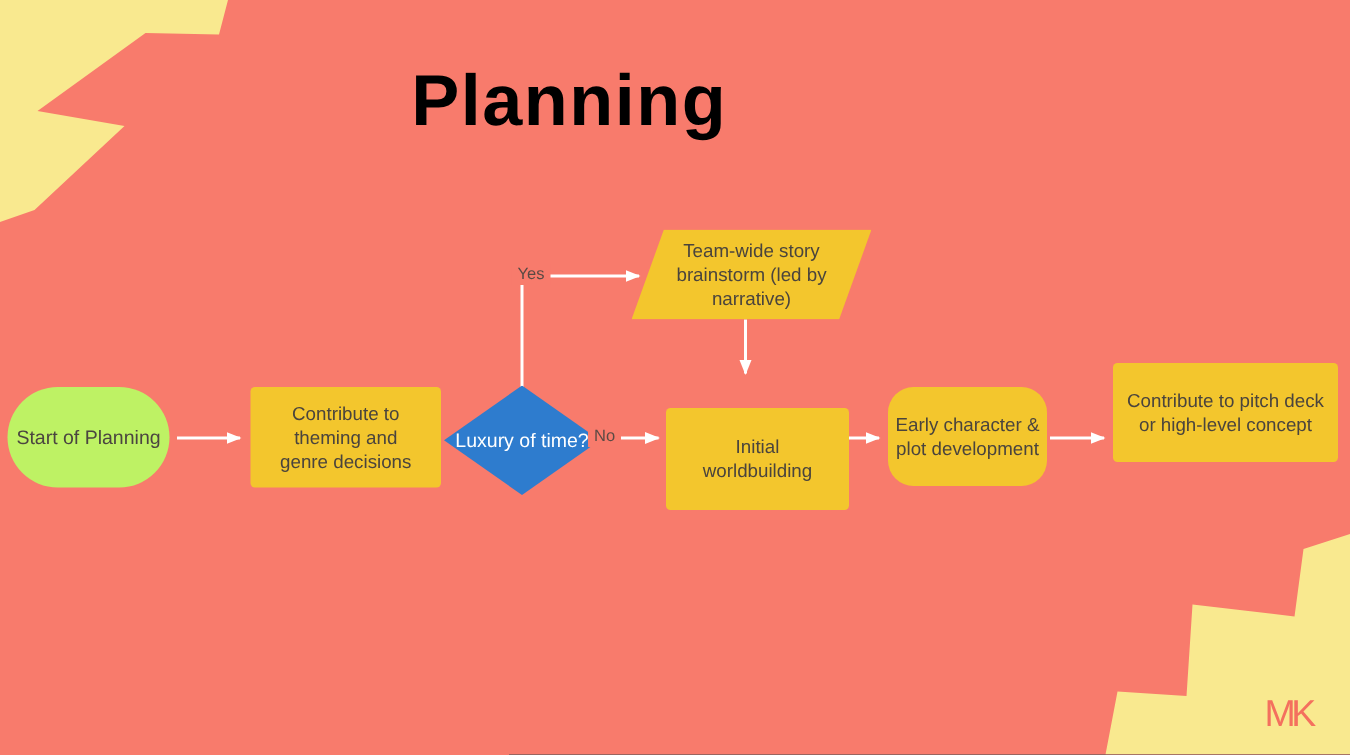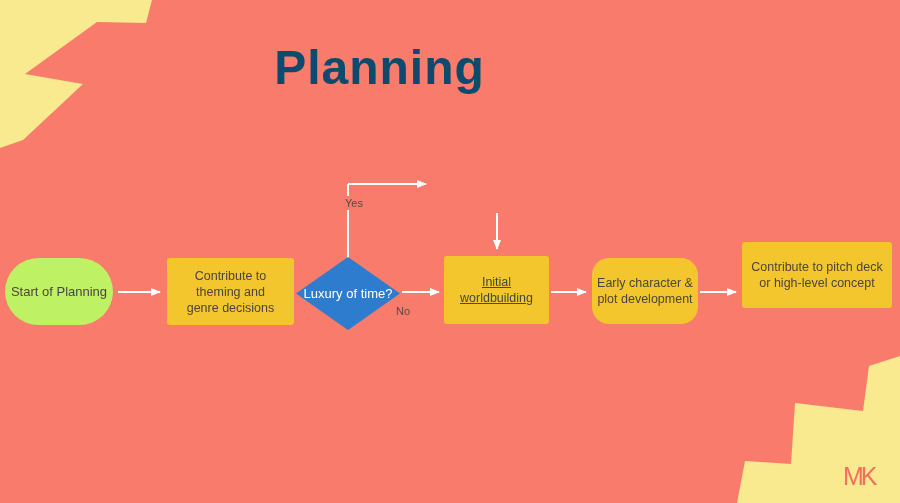--- a/index.html
+++ b/index.html
@@ -12,60 +12,59 @@
     margin:0 auto;
   }
   .bg-svg, .arrow-svg{
     position:absolute;left:0;top:0;width:900px;height:503px;
     pointer-events:none;
   }
   .title{
     position:absolute;left:0;top:40px;width:759px;
     text-align:center;
     font-size:48px;font-weight:bold;letter-spacing:1px;
-    color:#0c4a6e;
+    color:#000000;
   }
   .node{
     position:absolute;
     display:flex;align-items:center;justify-content:center;
     text-align:center;
     font-size:12.5px;line-height:16px;
     color:#4A443D;
     white-space:pre-line;
     box-sizing:border-box;
   }
   .pill{
     left:5px;top:258px;width:108px;height:67px;
     background:#bef264;border-radius:34px;
     font-size:13px;color:#4B4540;
   }
   .gold{background:#F3C62D;border-radius:3px;}
   .box-theming{left:167px;top:258px;width:127px;height:67px;}
-  .box-world{left:444px;top:256px;width:105px;height:68px;text-decoration:underline;}
+  .box-world{left:444px;top:272px;width:122px;height:68px;}
   .box-character{left:592px;top:258px;width:106px;height:66px;border-radius:17px;}
   .box-pitch{left:742px;top:242px;width:150px;height:66px;}
   .diamond{
     left:296px;top:257px;width:104px;height:73px;
     background:#2E7CCE;
     clip-path:polygon(50% 0, 100% 50%, 50% 100%, 0 50%);
     color:#FFFFFF;font-size:13px;
   }
   .parallelogram{
     left:421px;top:153px;width:160px;height:60px;
     background:#F3C62D;
     clip-path:polygon(13.5% 0, 100% 0, 86.5% 100%, 0 100%);
     padding:0 18px;
   }
   .edge-label{
     position:absolute;
     font-size:11px;color:#5A4A44;
     background:#F87B6C;
     padding:1px 4px;
     z-index:3;
-    margin-top:20px;
   }
   .label-yes{left:341px;top:176px;}
   .label-no{left:392px;top:284px;}
   .logo{
     position:absolute;left:843px;top:462px;
     font-size:25px;font-weight:normal;letter-spacing:-3px;
     color:#F4705E;
   }
   .z2{z-index:2;}
 </style>
@@ -100,20 +99,23 @@
   <div class="title">Planning</div>
 
   <div class="node pill z2">Start of Planning</div>
 
   <div class="node gold box-theming z2">Contribute to
 theming and
 genre decisions</div>
 
   <div class="node diamond z2">Luxury of time?</div>
 
+  <div class="node parallelogram z2">Team-wide story
+brainstorm (led by
+narrative)</div>
 
   <div class="node gold box-world z2">Initial
 worldbuilding</div>
 
   <div class="node gold box-character z2">Early character &amp;
 plot development</div>
 
   <div class="node gold box-pitch z2">Contribute to pitch deck
 or high-level concept</div>
 

